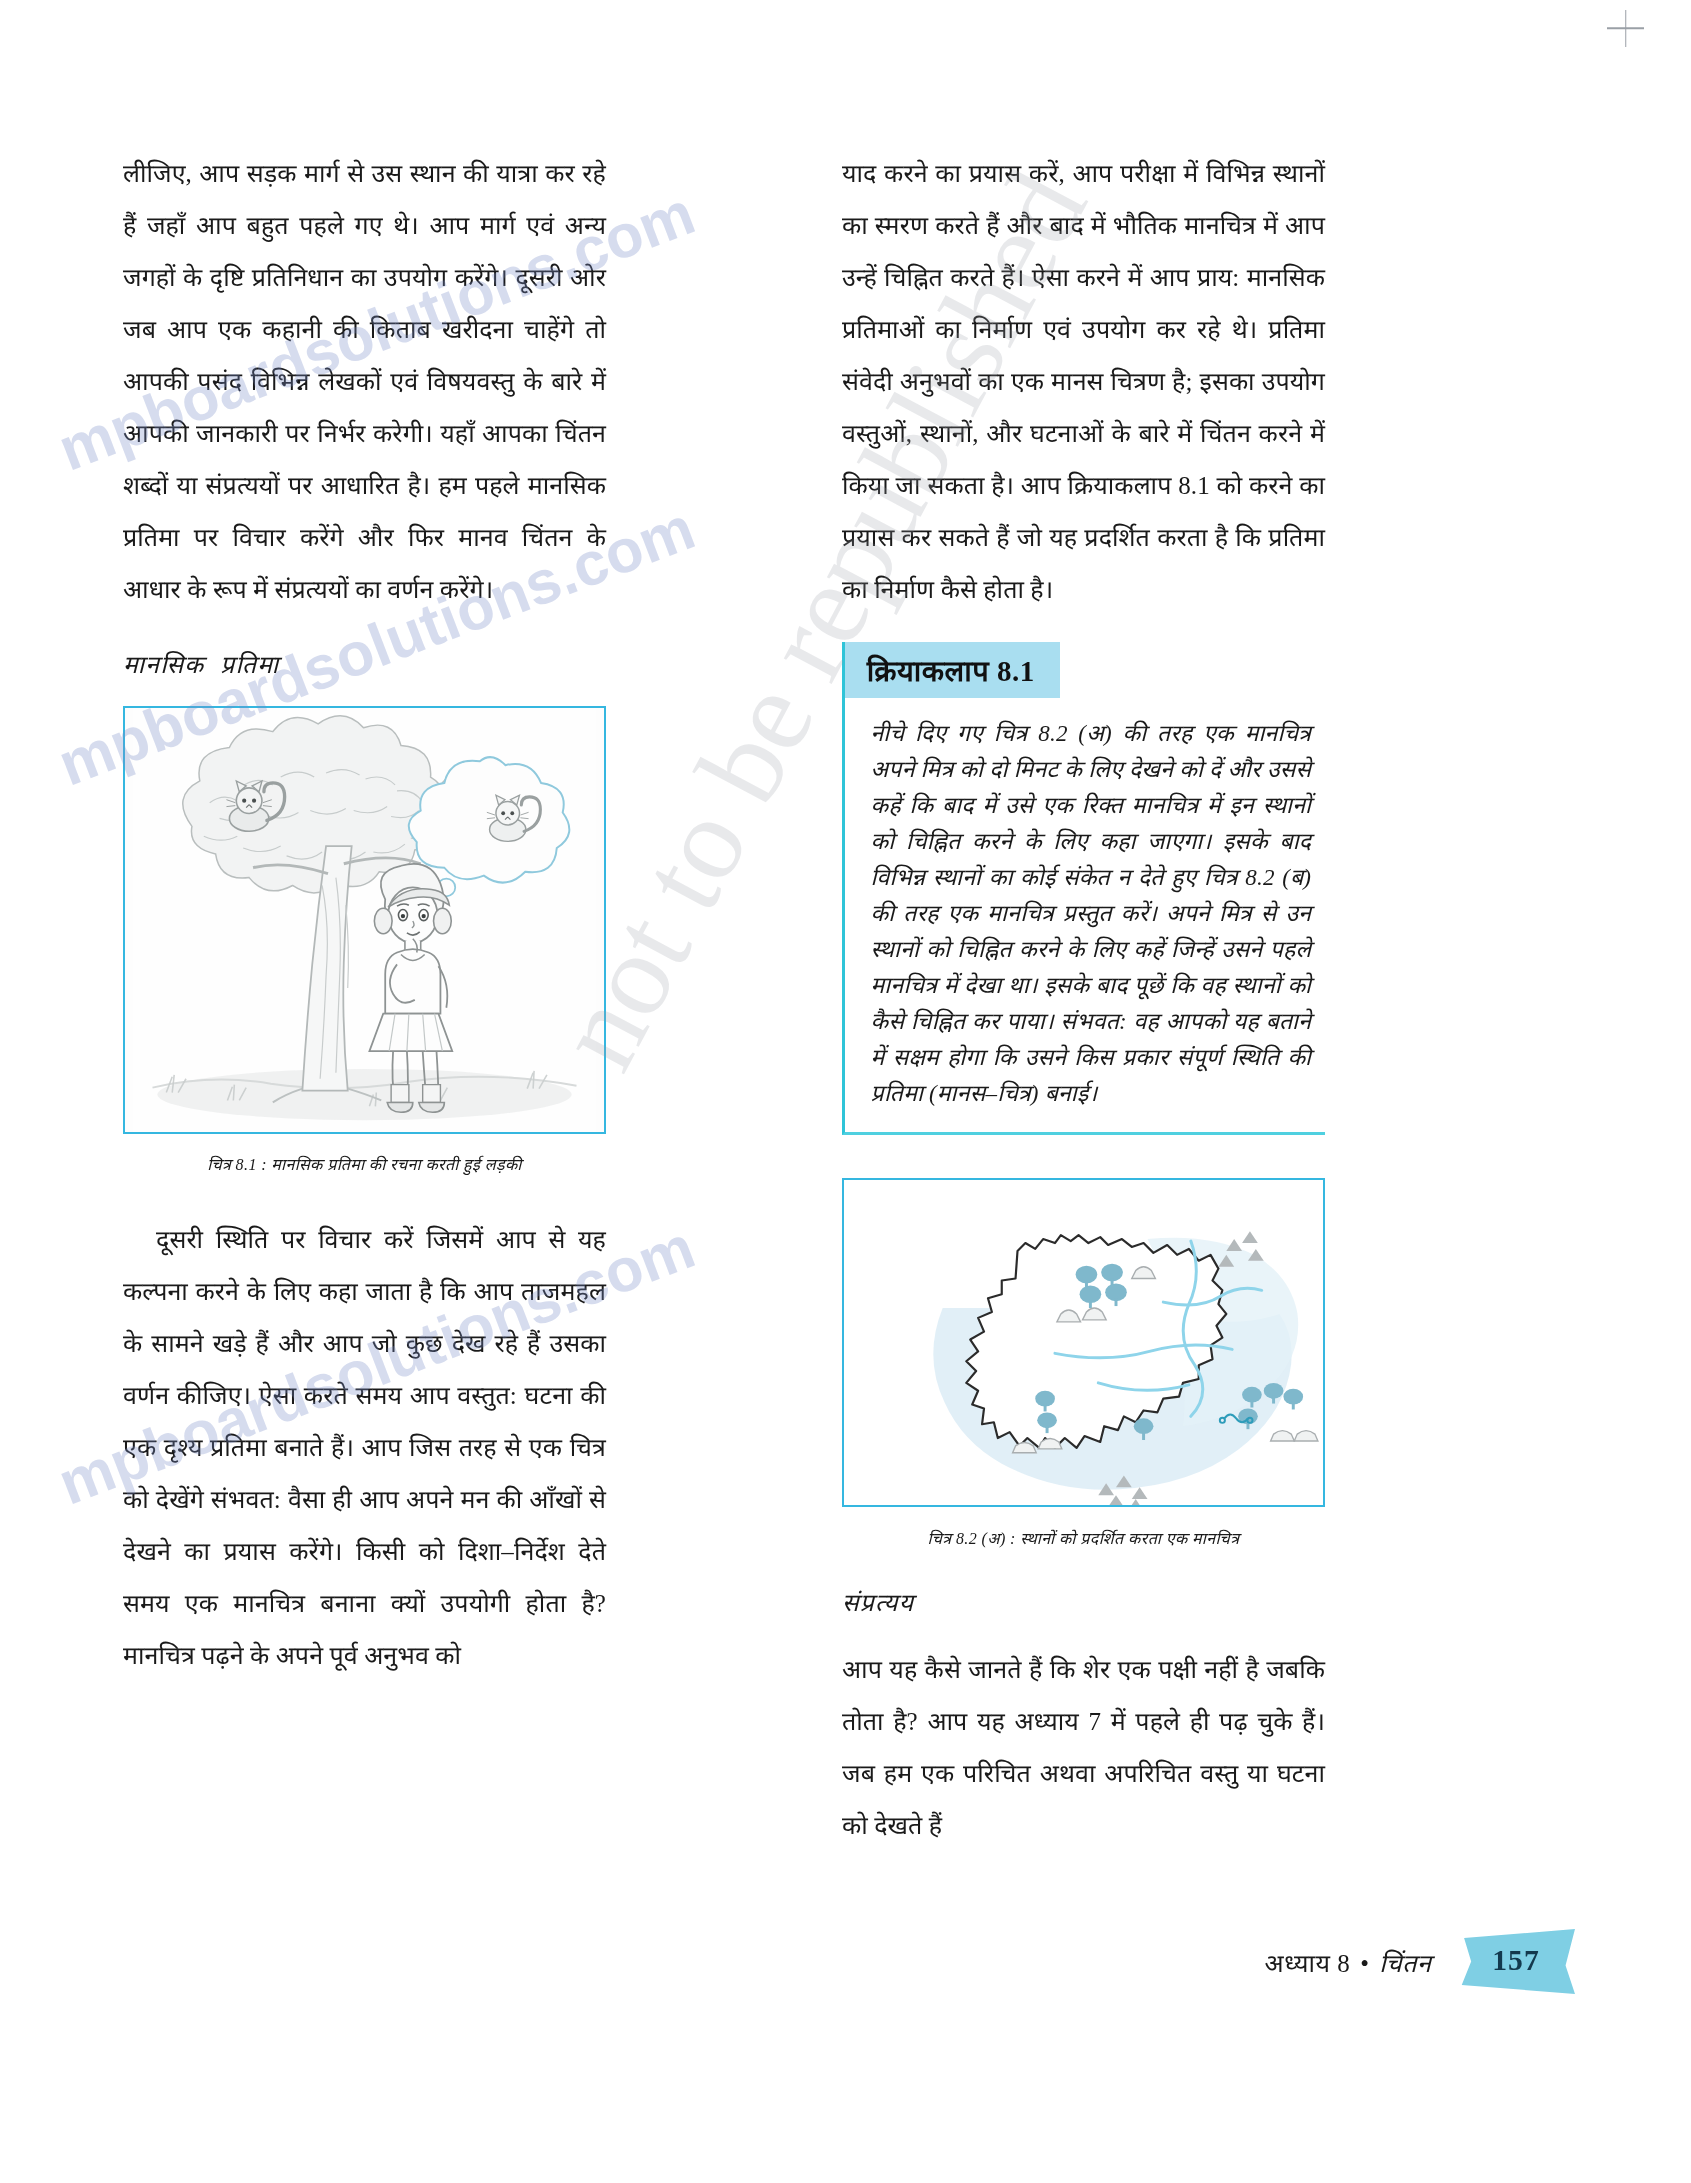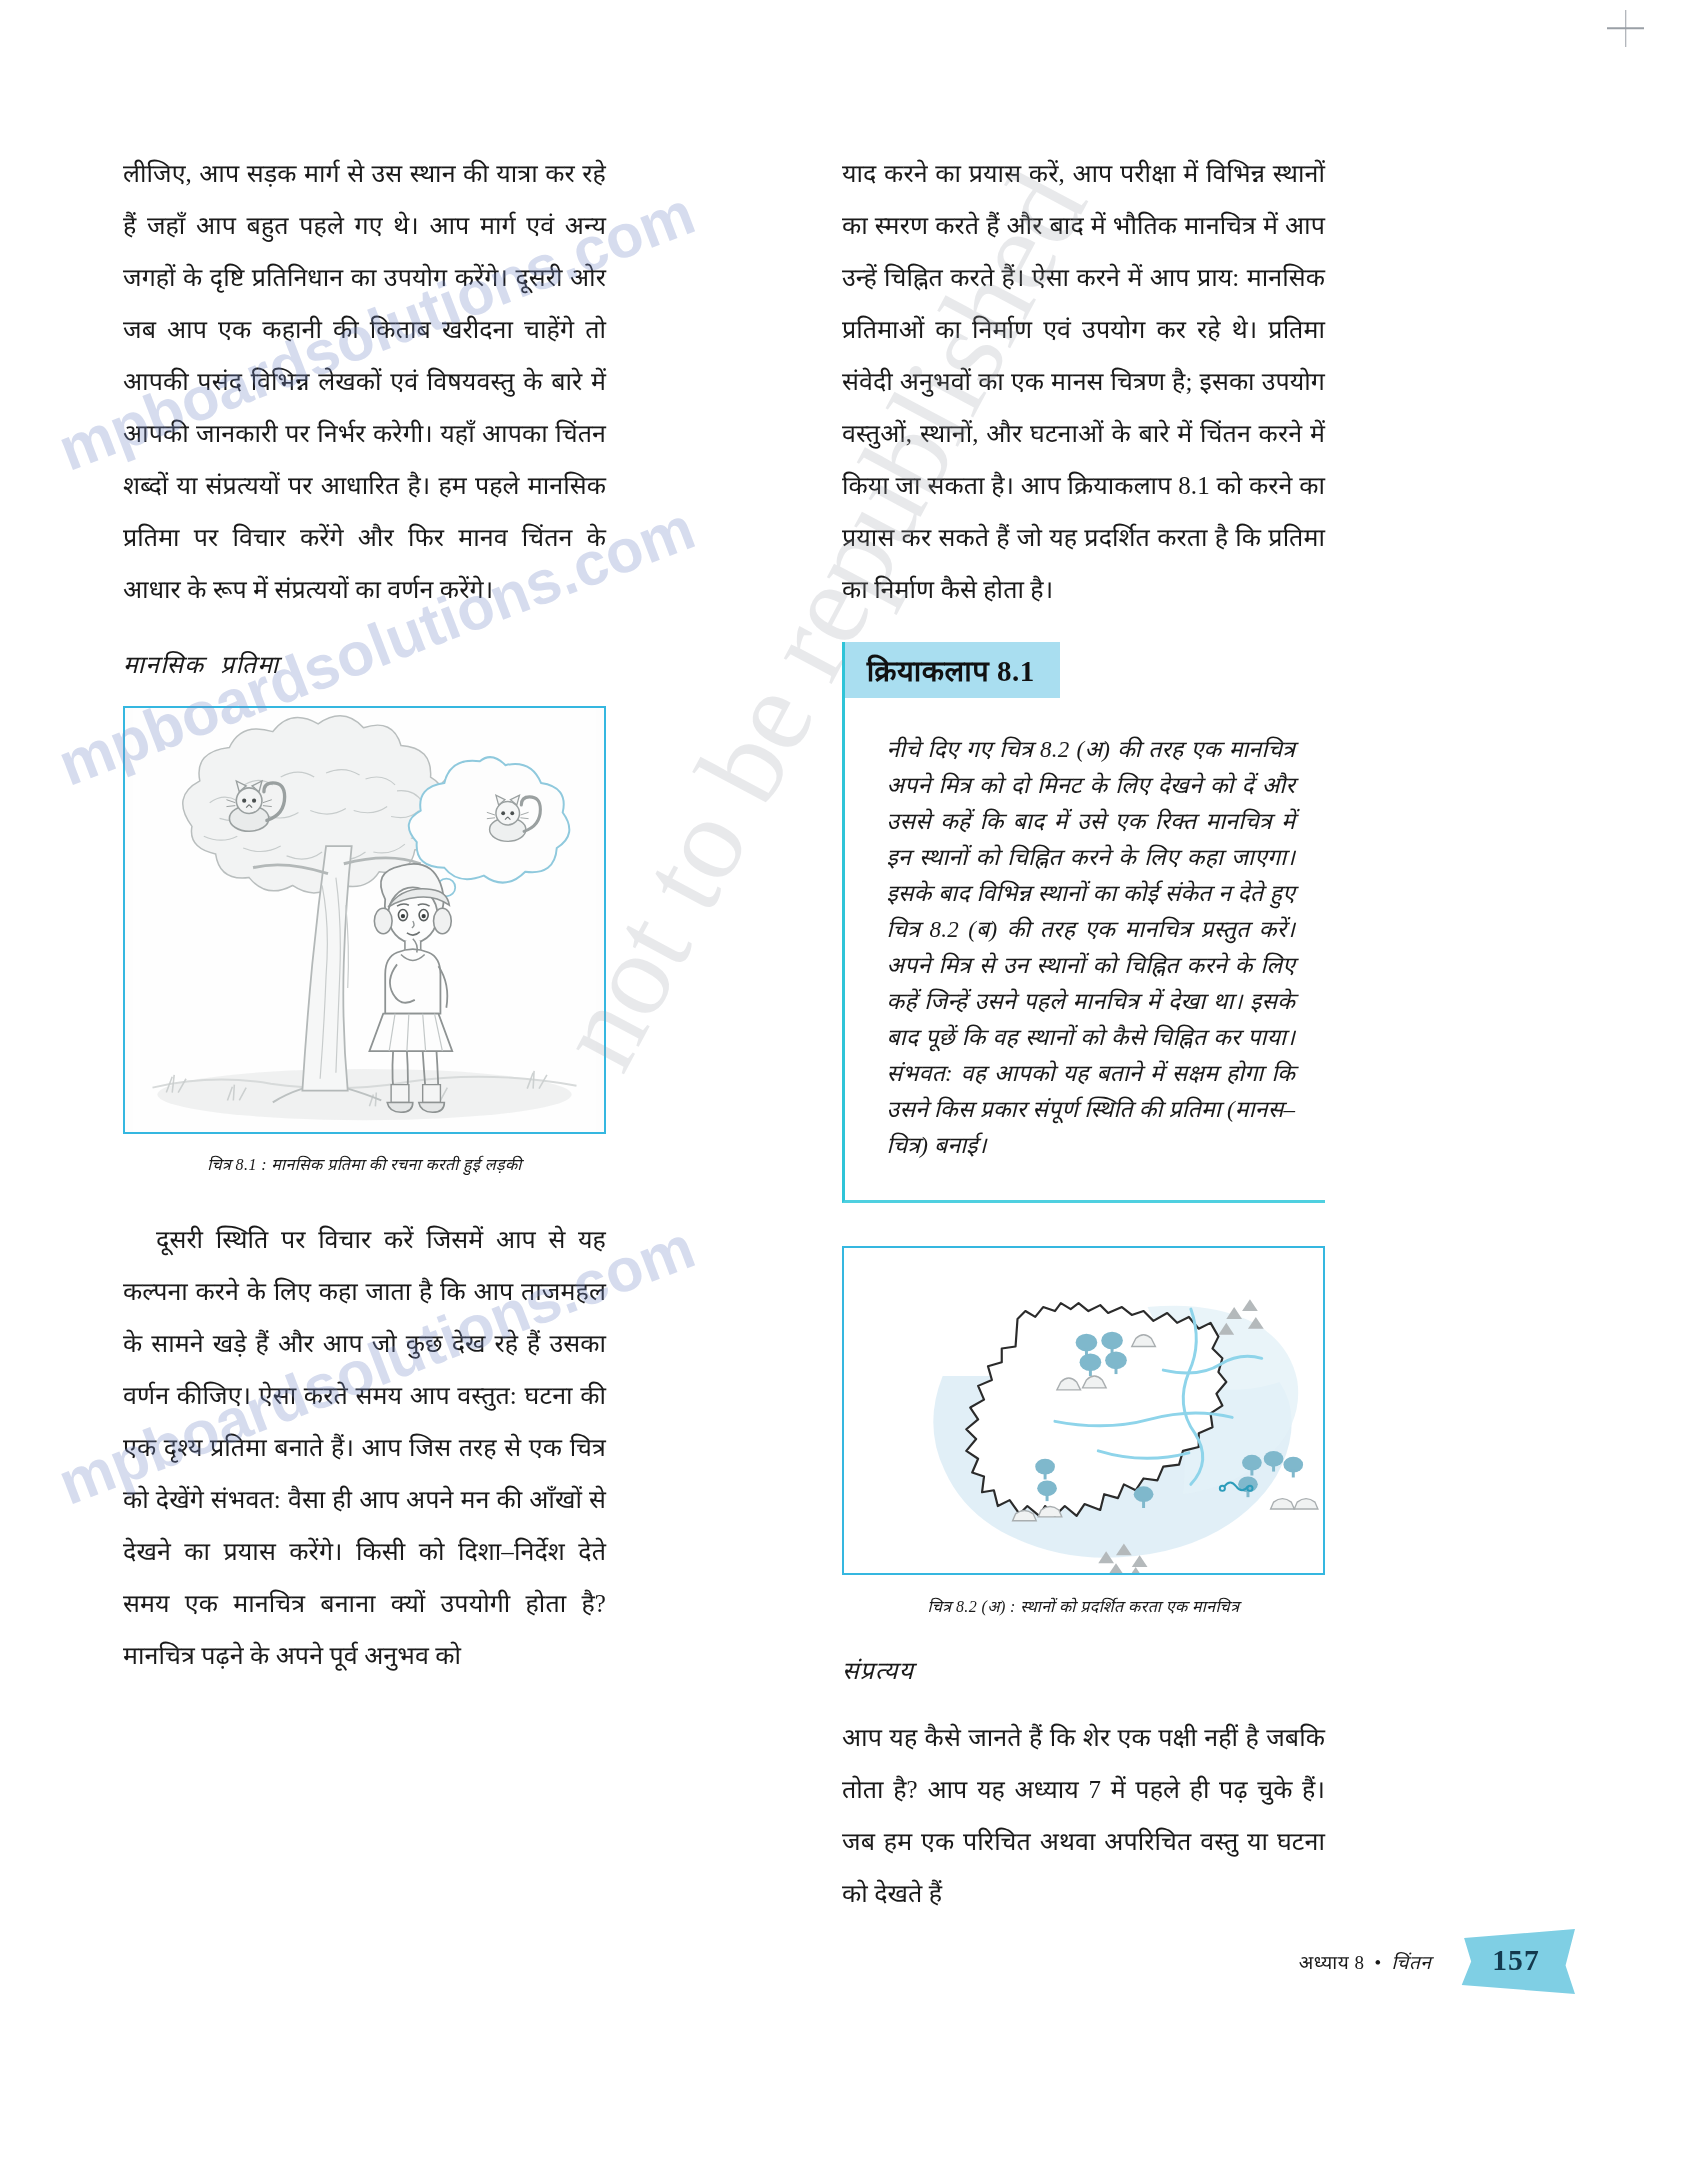--- a/index.html
+++ b/index.html
@@ -53,31 +53,31 @@
     padding:0 0 19.7px 0;
   }
   .activity-head{
     display:inline-block;background:#a9def0;
     padding:8.9px 25.6px 8.9px 21.7px;
     font-size:29px;font-weight:bold;letter-spacing:0.5px;
     margin:0 0 0 0;color:#111;
   }
   .activity-body{
     font-style:italic;font-size:23px;line-height:36px;
-    text-align:justify;padding:17.7px 13.8px 0 25.6px;margin:16px;
+    text-align:justify;padding:17.7px 13.8px 0 25.6px;margin:0;
     letter-spacing:0.2px;
   }
 
   
   .footer-line{
     position:absolute;left:0;top:1929px;width:1691px;
     text-align:right;padding-right:116px;box-sizing:border-box;
   }
   .chapline{
-    display:inline-block;font-size:19px;letter-spacing:0.5px;
+    display:inline-block;font-size:25px;letter-spacing:0.5px;
     vertical-align:middle;
   }
   .chapline .it{font-style:italic;}
   .pagebadge{
     display:inline-block;vertical-align:middle;position:relative;
     width:118px;height:65px;margin-left:21.7px;
   }
   .pagebadge .shape{
     position:absolute;inset:0;background:#7fcfe4;
     clip-path:polygon(6% 14%, 100% 0%, 92% 56%, 100% 100%, 4% 86%, 12% 50%);

